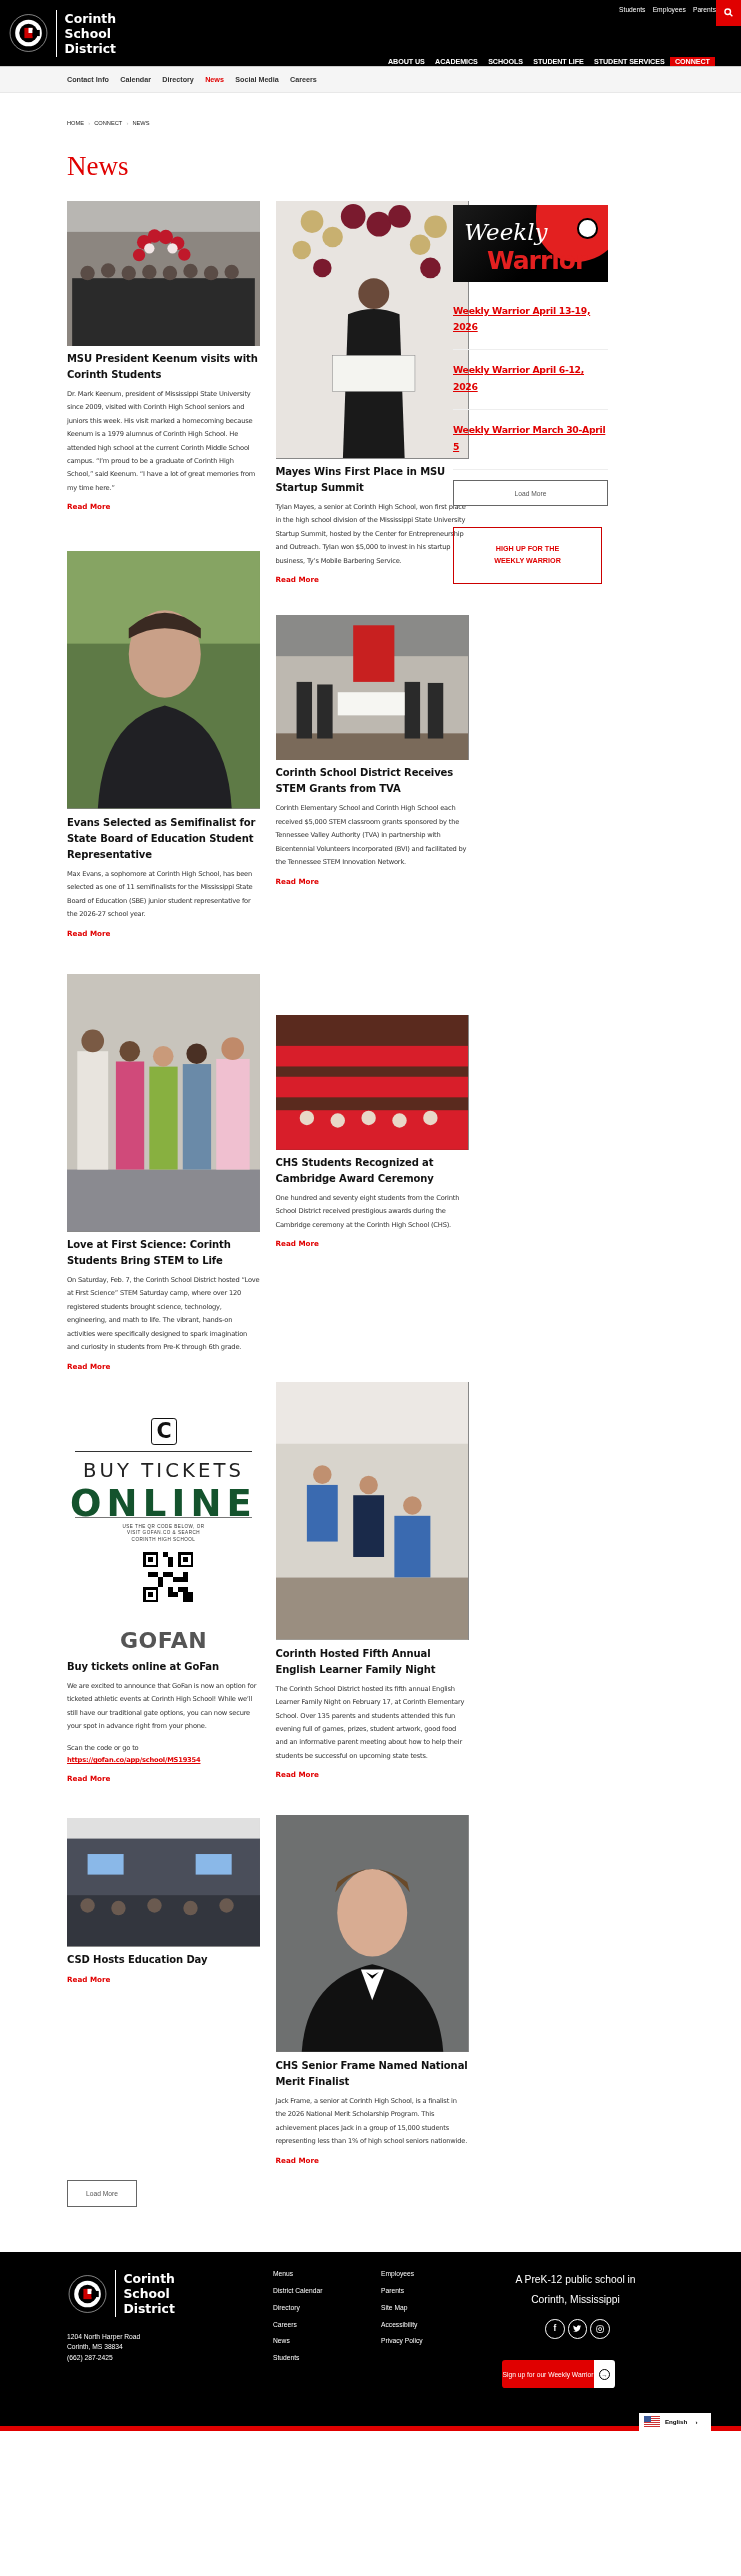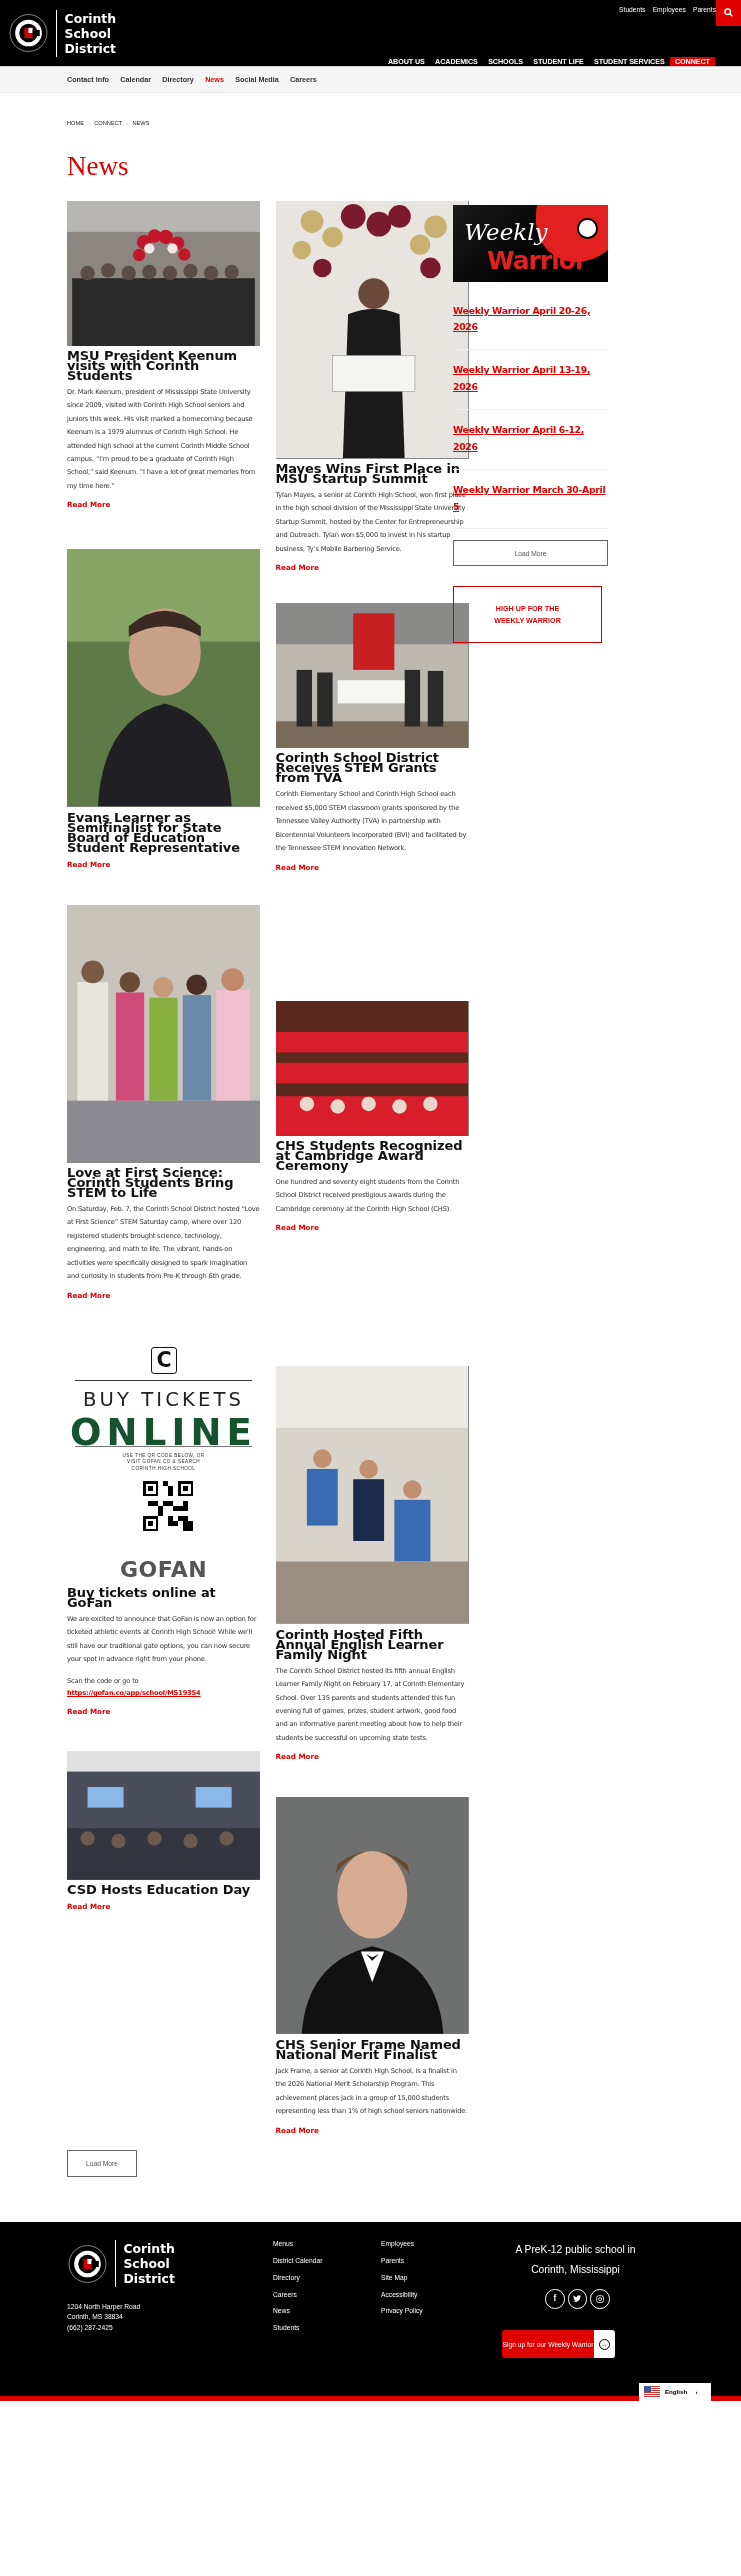--- a/index.html
+++ b/index.html
@@ -28,21 +28,21 @@
   
   .content { position: relative; padding: 27px 0 0 67px; }
   .breadcrumb { font-size: 5.7px; color: #222; display: flex; gap: 4.1px; align-items: center; text-transform: uppercase; }
   .breadcrumb .sep { color: #bbb; }
   .page-title { font-family: "Liberation Serif", serif; color: #e00000; font-size: 27px; font-weight: 400; margin-top: 25px; }
 
   .main-wrap { display: flex; margin-top: 18.5px; }
   .news-grid { width: 402px; display: grid; grid-template-columns: 193px 193px; column-gap: 15.5px; row-gap: 0; align-items: start; }
   .card { margin-bottom: 31px; }
   .card .img { width: 193px; background: #888; position: relative; overflow: hidden; }
-  .card h3 { font-size: 13px; font-weight: 700; line-height: 10px; margin-top: 5.2px; color: #111; font-family: "DejaVu Sans", sans-serif; letter-spacing: -0.1px; }
+  .card h3 { font-size: 10px; font-weight: 700; line-height: 16px; margin-top: 5.2px; color: #111; font-family: "DejaVu Sans", sans-serif; letter-spacing: -0.1px; }
   .card p { font-size: 6.7px; line-height: 13.4px; color: #333; margin-top: 5.2px; font-family: "DejaVu Sans", sans-serif; letter-spacing: -0.2px; }
   .card .readmore { display: inline-block; margin-top: 7.2px; color: #e00000; font-weight: 700; font-size: 7.2px; font-family: "DejaVu Sans", sans-serif; }
   .card .link-red { color: #e00000; font-weight: 700; text-decoration: underline; }
 
   .sidebar { position: absolute; left: 520px; top: 208px; width: 155px; }
   .ww-banner { width: 155px; height: 77px; background: linear-gradient(135deg,#1b1b1b,#000 60%); position: relative; overflow: hidden; }
   .ww-banner .blob { position: absolute; right: -15.5px; top: -31px; width: 88px; height: 88px; background: #e32020; border-radius: 50% 40% 60% 50%; }
   .ww-banner .w1 { position: absolute; left: 11.3px; top: 14.4px; color: #fff; font-family: "DejaVu Serif", serif; font-style: italic; font-size: 23px; }
   .ww-banner .w2 { position: absolute; left: 34px; top: 41px; color: #e32020; font-family: "DejaVu Sans", sans-serif; font-weight: 700; font-size: 25px; letter-spacing: -1px; }
   .ww-banner .seal { position: absolute; right: 10.3px; top: 13px; width: 20.6px; height: 20.6px; border-radius: 50%; background: #fff; border: 2.1px solid #000; }
@@ -184,21 +184,22 @@
         <article class="card" style="margin-top:40px;">
           <a class="img" style="display:block;height:258px;">
             <svg class="placeholder-photo" viewBox="0 0 375 500" preserveAspectRatio="none">
               <rect width="375" height="500" fill="#5e7a46"></rect>
               <rect x="0" y="0" width="375" height="180" fill="#86a463"></rect>
               <ellipse cx="190" cy="200" rx="70" ry="85" fill="#c9a088"></ellipse>
               <path d="M120 150 Q190 90 260 150 L260 170 Q190 130 120 170Z" fill="#3a2a22"></path>
               <path d="M60 500 Q70 330 190 300 Q310 330 320 500Z" fill="#202024"></path>
             </svg>
           </a>
-          <h3>Evans Learner as Semifinalist for State Board of Education Student Representative</h3>
+          <h3>Evans Selected as Semifinalist for State Board of Education Student Representative</h3>
+          <p>Max Evans, a sophomore at Corinth High School, has been selected as one of 11 semifinalists for the Mississippi State Board of Education (SBE) junior student representative for the 2026-27 school year.</p>
           <a class="readmore">Read More</a>
         </article>
 
         <article class="card" style="margin-top:36px;">
           <a class="img" style="display:block;height:258px;">
             <svg class="placeholder-photo" viewBox="0 0 375 500" preserveAspectRatio="none">
               <rect width="375" height="500" fill="#c8c4bc"></rect>
               <rect x="0" y="380" width="375" height="120" fill="#8a8a90"></rect>
               <g>
                   <rect x="20" y="150" width="60" height="230" fill="#e8e4de"></rect>
@@ -424,21 +425,20 @@
   <a class="loadmore-main" style="margin-top:-15.5px;">Load More</a>
 
   <aside class="sidebar" style="top:112px;left:453px;">
     <a class="ww-banner" style="display:block;">
       <span class="blob"></span>
       <span class="seal"></span>
       <span class="w1">Weekly</span>
       <span class="w2">Warrior</span>
     </a>
     <div class="ww-list">
-      <div class="ww-item"><a>Weekly Warrior April 20-26, 2026</a></div>
       <div class="ww-item"><a>Weekly Warrior April 13-19, 2026</a></div>
       <div class="ww-item"><a>Weekly Warrior April 6-12, 2026</a></div>
       <div class="ww-item"><a>Weekly Warrior March 30-April 5</a></div>
     </div>
     <a class="btn-outline">Load More</a>
     <a class="signup-box">
       <div>HIGH UP FOR THE</div>
       <div>WEEKLY WARRIOR</div>
     </a>
   </aside>

